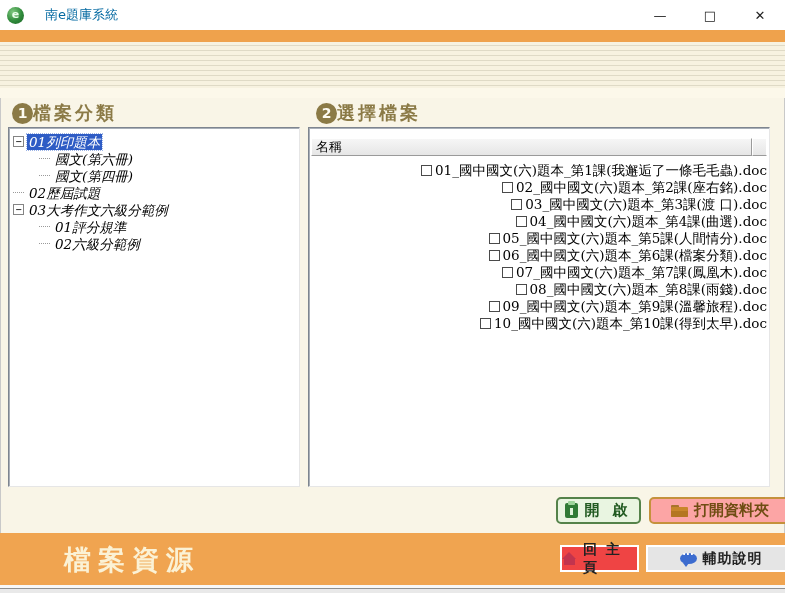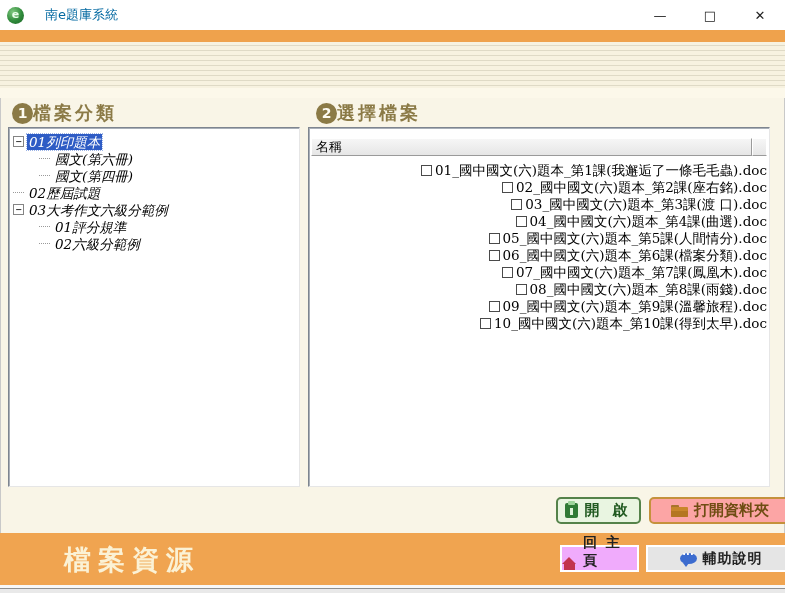--- a/index.html
+++ b/index.html
@@ -68,21 +68,21 @@
   .folder-icon{ width:17px; height:12px; position:relative; margin-right:6px; flex:none; }
   .folder-icon::before{ content:""; position:absolute; left:0; top:0; width:8px; height:3px; background:#A9742B; border-radius:1px 1px 0 0; }
   .folder-icon::after{ content:""; position:absolute; left:0; top:2px; width:17px; height:10px; background:#C8862A;
     border-radius:1px; box-shadow: inset 0 -6px 0 #B47620; }
   
   .footer{ position:absolute; left:0; top:533px; width:785px; height:52px; background:#F0A450;padding-left:16px; }
   .footer-title{ position:absolute; left:64px; top:9px; font-size:27px; font-weight:bold;
     color:#FBF2D5; letter-spacing:7px; }
   .footer-btn{ position:absolute; top:12px; height:27px; display:flex; align-items:center; justify-content:center;
     border:2px solid #fff; font-weight:bold; font-size:14px; color:#222; cursor:default; }
-  #btn-home{ left:560px; width:79px; background:#f0abfc; letter-spacing:2px;align-items:flex-end; }
+  #btn-home{ left:560px; width:79px; background:#ef4444; letter-spacing:2px; }
   #btn-help{ left:646px; width:150px; background:#e5e5e5; letter-spacing:1px; }
   .house-icon{ width:15px; height:13px; position:relative; margin-right:6px; flex:none; }
   .house-icon::before{ content:""; position:absolute; left:0; top:0; border-left:7.5px solid transparent;
     border-right:7.5px solid transparent; border-bottom:7px solid #C2344E; }
   .house-icon::after{ content:""; position:absolute; left:2px; top:7px; width:11px; height:6px; background:#C2344E; }
   .bubble-icon{ width:17px; height:11px; background:#3C6CCF; border-radius:50%; position:relative; margin-right:6px; flex:none; }
   .bubble-icon::before{ content:""; position:absolute; left:3px; bottom:-3px;
     border-left:3px solid transparent; border-right:3px solid transparent; border-top:4px solid #3C6CCF; }
   .bubble-icon::after{ content:"···"; position:absolute; left:0; right:0; top:-4px; text-align:center;
     color:#fff; font-size:10px; font-weight:bold; letter-spacing:0; }

